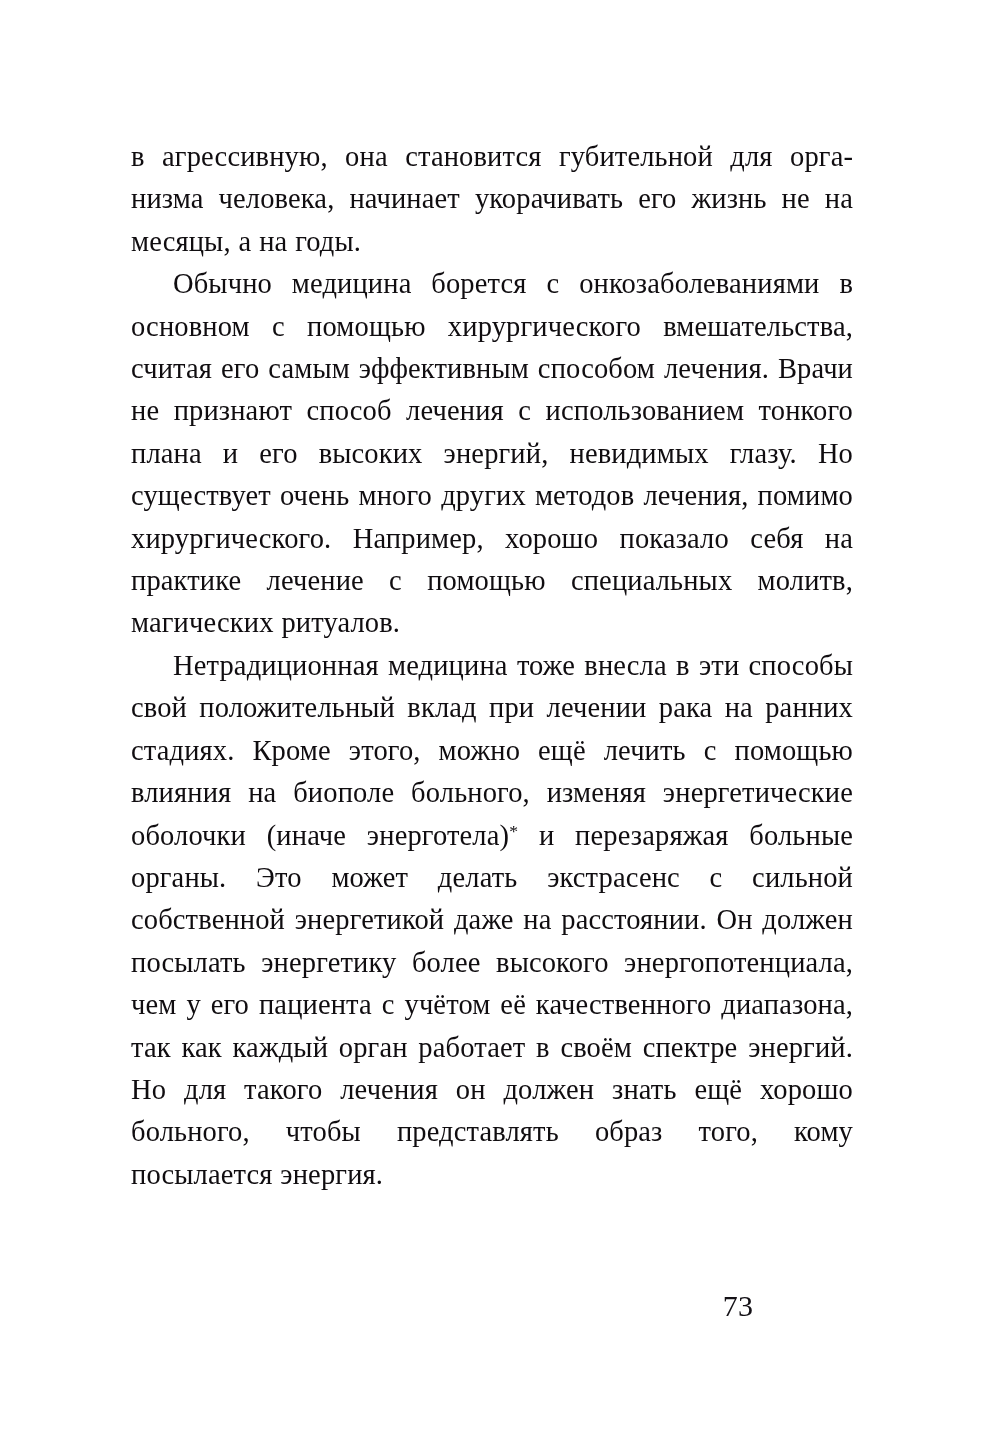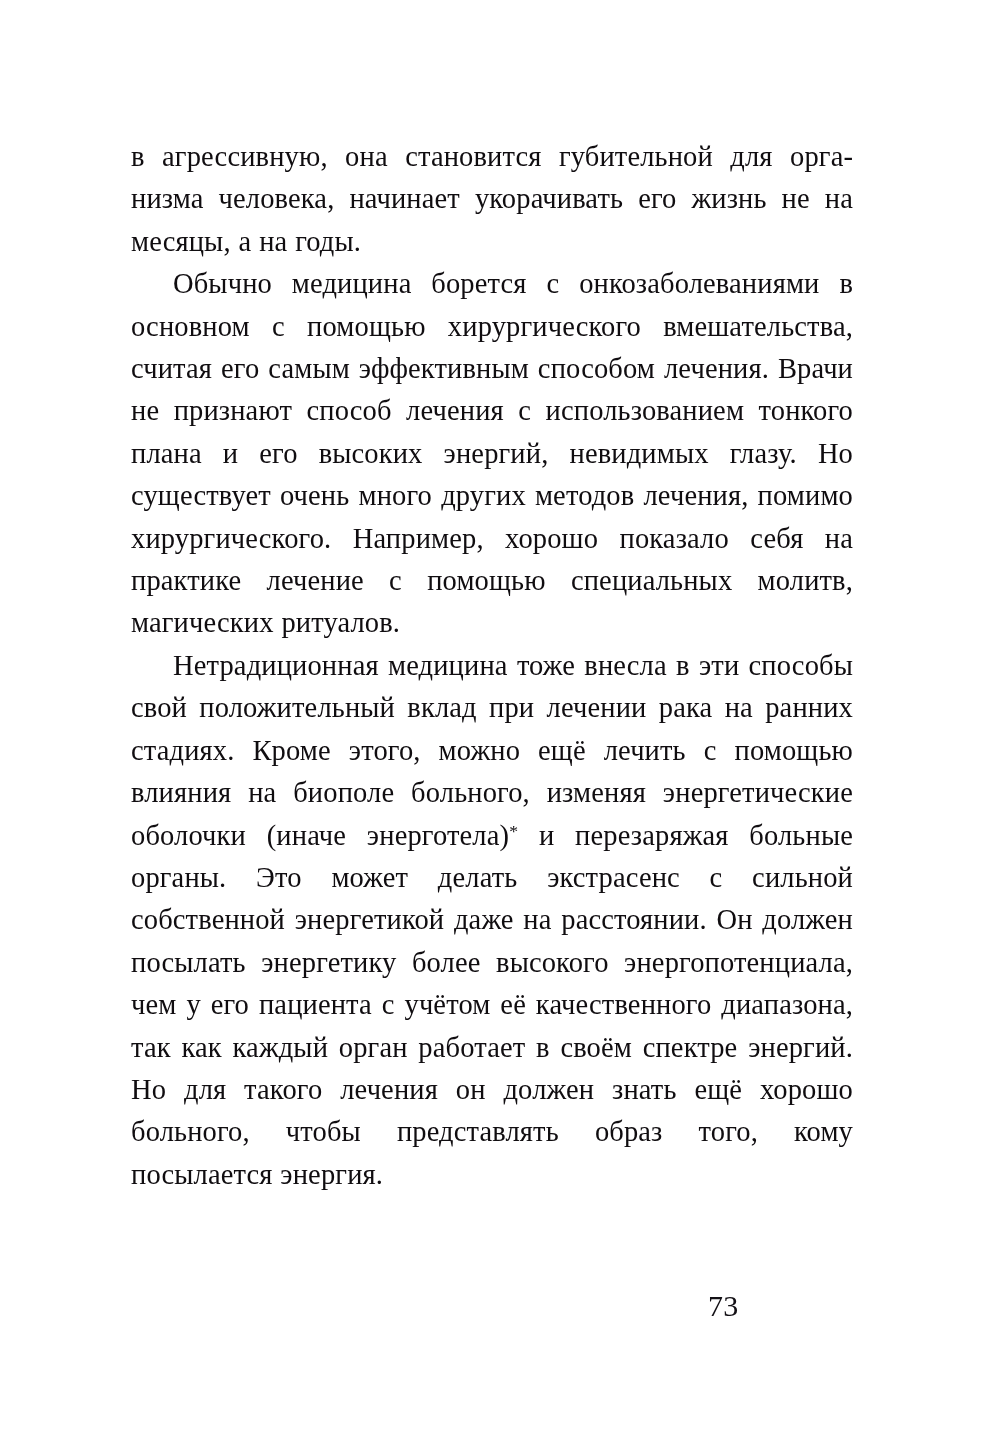--- a/index.html
+++ b/index.html
@@ -48,21 +48,21 @@
     font-size: 0.62em;
     line-height: 0;
     vertical-align: 0.48em;
   }
 
   .folio {
     position: absolute;
     right: 160px;
     top: 1288px;
     width: 60px;
-    text-align: left;
+    text-align: center;
     font-family: "Liberation Serif", "DejaVu Serif", serif;
     font-size: 30px;
     line-height: 36px;
     color: #131015;
     letter-spacing: 0.01em;
   }
 </style>
 </head>
 <body>
 

